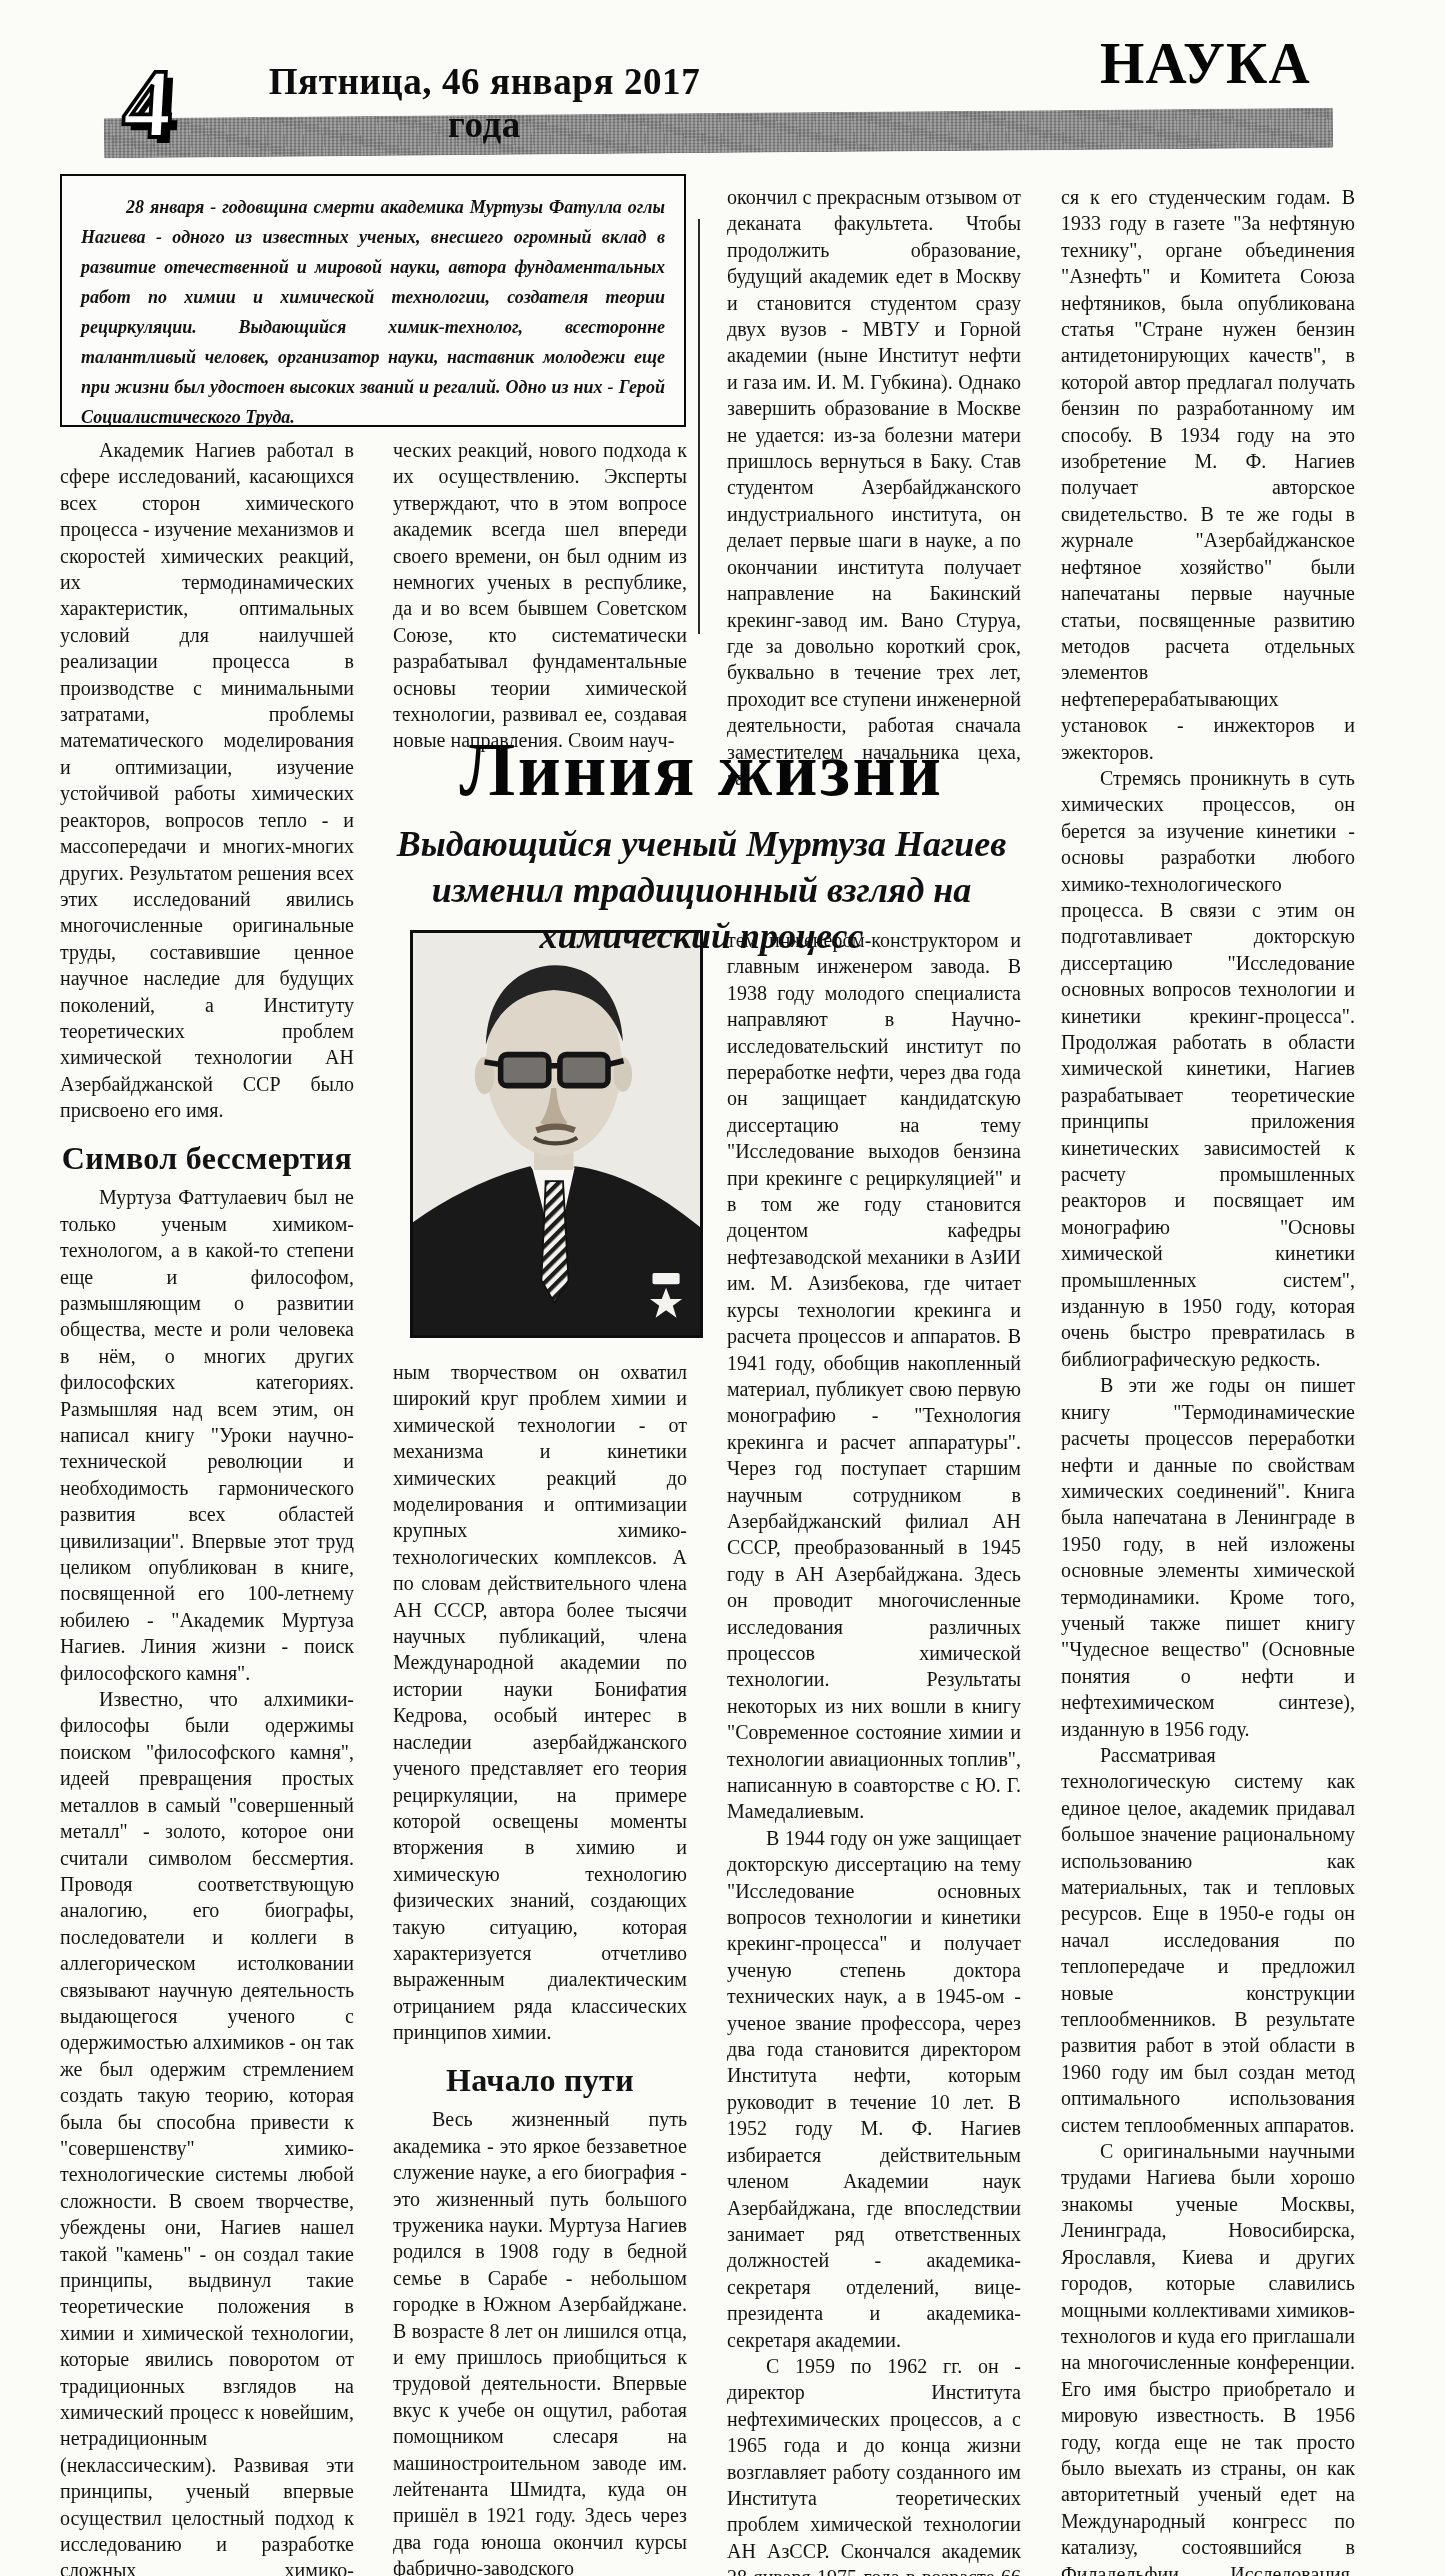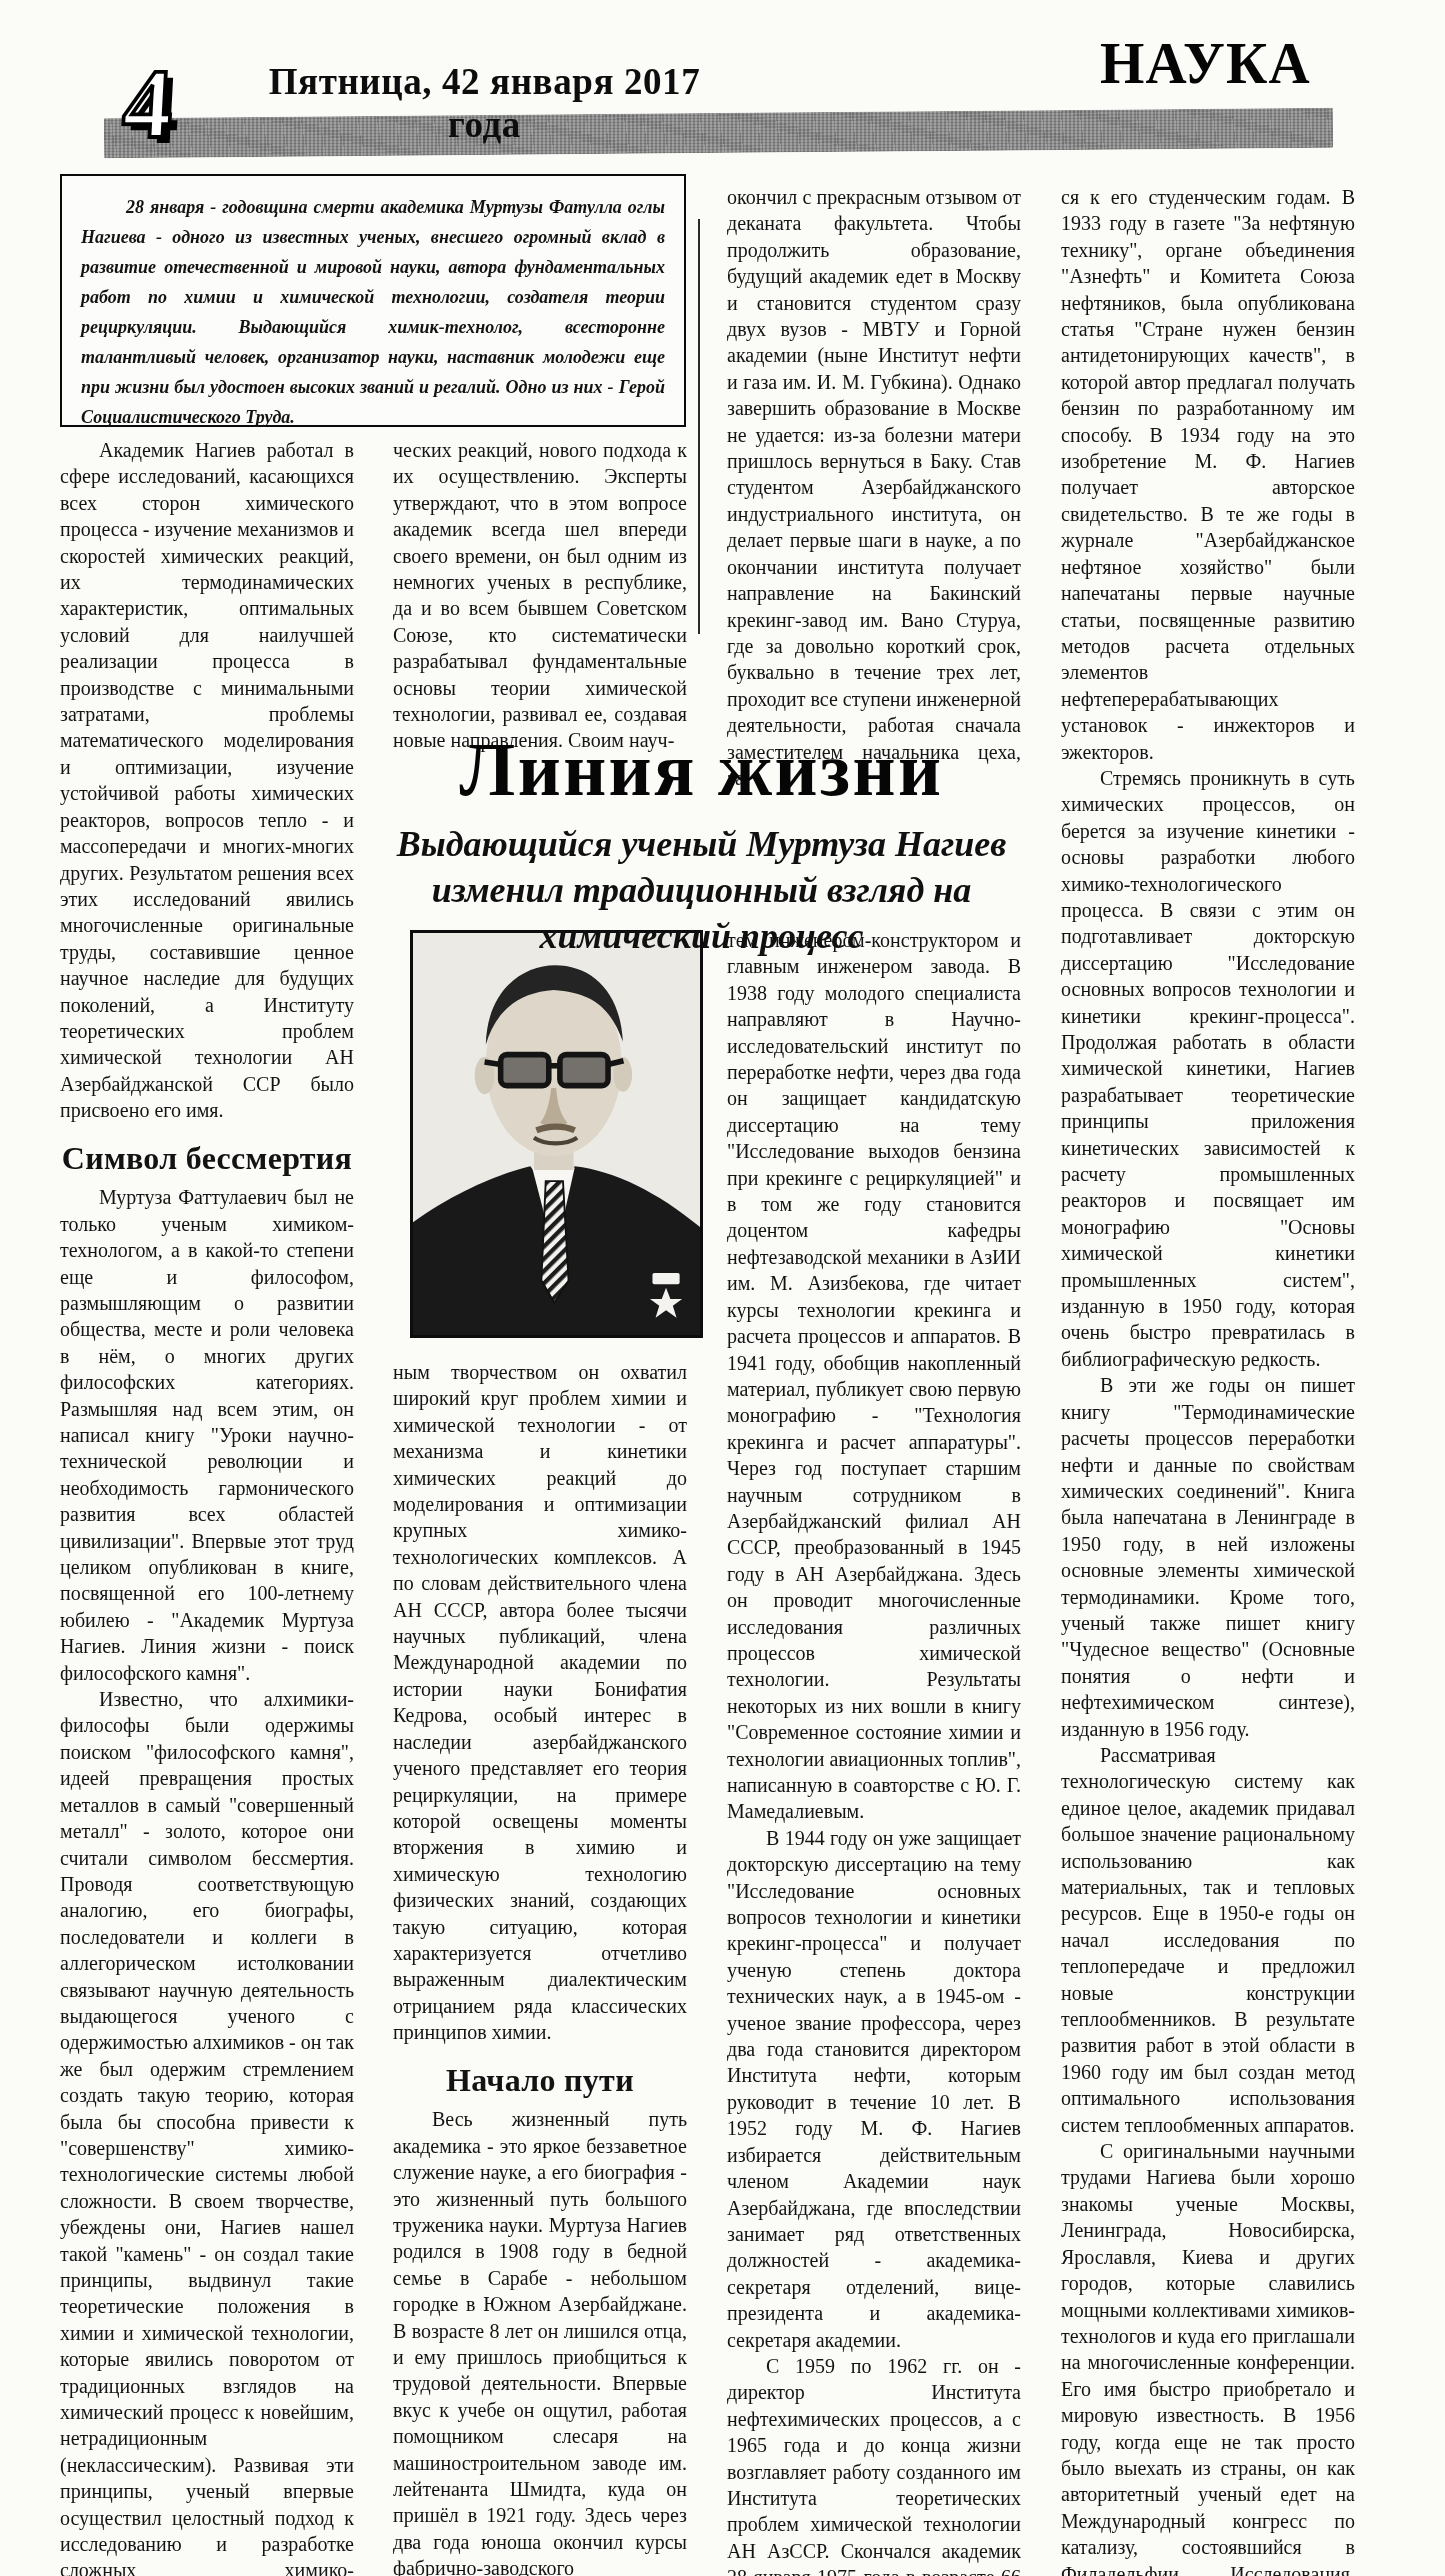--- a/index.html
+++ b/index.html
@@ -94,21 +94,21 @@
   }
   .photo svg{display:block;width:100%;height:100%;}
 </style>
 </head>
 <body>
 
 <div class="page">
 
   <div class="band"></div>
   <div class="page-number">4</div>
-  <div class="date-line">Пятница, 42 января 2017 года</div>
+  <div class="date-line">Пятница, 46 января 2017 года</div>
   <div class="section-name">НАУКА</div>
 
   <div class="lead-box">
     <p class="lead-text">28 января - годовщина смерти академика Муртузы Фатулла оглы Нагиева - одного из известных ученых, внесшего огромный вклад в развитие отечественной и мировой науки, автора фундаментальных работ по химии и химической технологии, создателя теории рециркуляции. Выдающийся химик-технолог, всесторонне талантливый человек, организатор науки, наставник молодежи еще при жизни был удостоен высоких званий и регалий. Одно из них - Герой Социалистического Труда.</p>
   </div>
 
   <div class="column-rule"></div>
 
   <div class="headline-block">
     <h1 class="headline-title">Линия жизни</h1>

